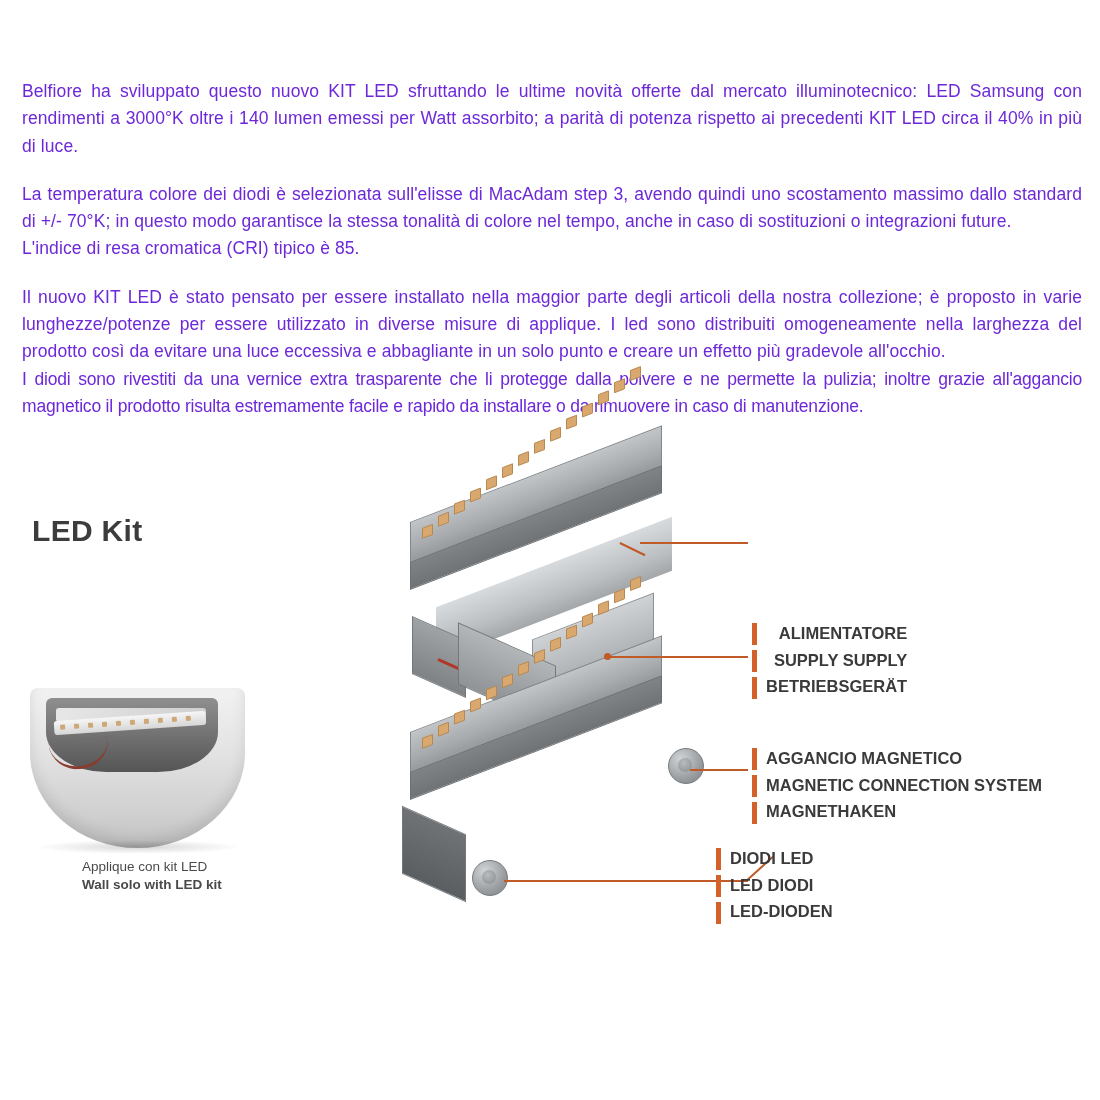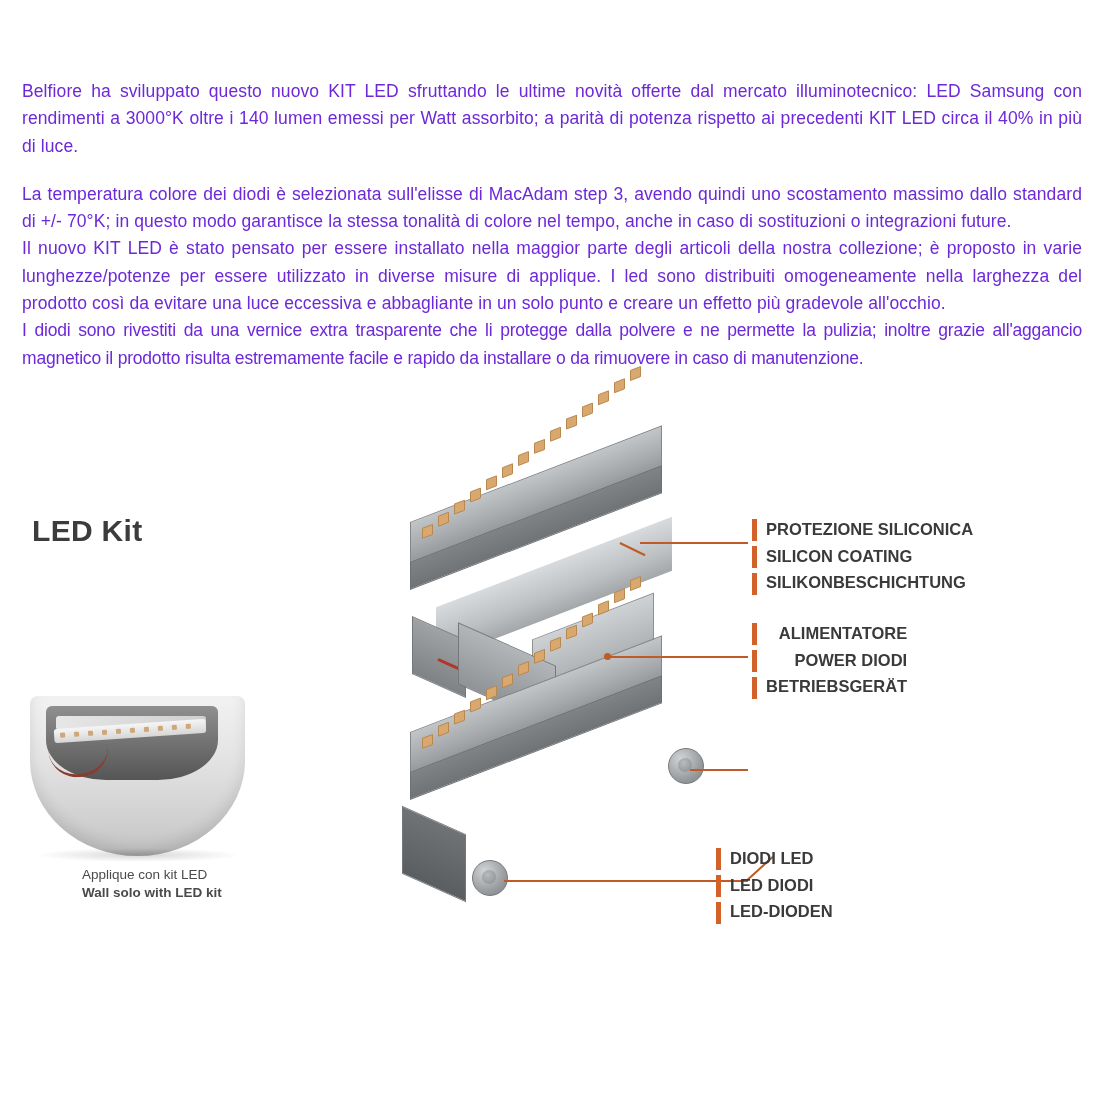--- a/index.html
+++ b/index.html
@@ -59,21 +59,21 @@
     font-size: 30px;
     font-weight: bold;
     color: #3c3c3c;
     letter-spacing: 0.3px;
   }
 
   
   .lamp-photo {
     position: absolute;
     left: 20px;
-    top: 198px;
+    top: 190px;
     width: 250px;
     height: 200px;
   }
   .lamp-body {
     position: absolute;
     left: 10px;
     top: 8px;
     width: 215px;
     height: 160px;
     background: linear-gradient(180deg, #f2f2f2 0%, #e3e3e3 40%, #cfcfcf 80%, #c2c2c2 100%);
@@ -279,20 +279,21 @@
   }
 </style>
 </head>
 <body>
 
 <div class="page">
 
   <div class="copy">
     <p class="para">Belfiore ha sviluppato questo nuovo KIT LED sfruttando le ultime novità offerte dal mercato illuminotecnico: LED Samsung con rendimenti a 3000°K oltre i 140 lumen emessi per Watt assorbito; a parità di potenza rispetto ai precedenti KIT LED circa il 40% in più di luce.</p>
     <p class="para tight">La temperatura colore dei diodi è selezionata sull'elisse di MacAdam step 3, avendo quindi uno scostamento massimo dallo standard di +/- 70°K; in questo modo garantisce la stessa tonalità di colore nel tempo, anche in caso di sostituzioni o integrazioni future.</p>
+    <p class="para">L'indice di resa cromatica (CRI) tipico è 85.</p>
     <p class="para tight">Il nuovo KIT LED è stato pensato per essere installato nella maggior parte degli articoli della nostra collezione; è proposto in varie lunghezze/potenze per essere utilizzato in diverse misure di applique. I led sono distribuiti omogeneamente nella larghezza del prodotto così da evitare una luce eccessiva e abbagliante in un solo punto e creare un effetto più gradevole all'occhio.</p>
     <p class="para compact">I diodi sono rivestiti da una vernice extra trasparente che li protegge dalla polvere e ne permette la pulizia; inoltre grazie all'aggancio magnetico il prodotto risulta estremamente facile e rapido da installare o da rimuovere in caso di manutenzione.</p>
   </div>
 
   <div class="figure">
 
     <div class="led-kit-title">LED Kit</div>
 
     <div class="lamp-photo">
       <div class="lamp-body"></div>
@@ -378,38 +379,38 @@
     <div class="leader" style="left:640px; top:52px; width:108px;"></div>
     <div class="leader diag" style="left:620px; top:52px; width:28px; transform:rotate(26deg);"></div>
 
     <div class="leader" style="left:608px; top:166px; width:140px;"></div>
     <div class="dot" style="left:604px; top:163px;"></div>
 
     <div class="leader" style="left:690px; top:279px; width:58px;"></div>
     <div class="leader" style="left:504px; top:390px; width:244px;"></div>
     <div class="leader diag" style="left:746px; top:390px; width:36px; transform:rotate(-42deg);"></div>
 
-    <div class="callout" style="left:752px; top:26px;">
-      <div class="tick" style="top:3px; height:22px;"></div>
-      <div>PROTEZIONE SILICONICA</div>
-      <div class="tick" style="top:30px; height:22px;"></div>
-      <div>SILICON COATING</div>
-      <div class="tick" style="top:57px; height:22px;"></div>
-      <div>SILIKONBESCHICHTUNG</div>
-    </div>
 
     <div class="callout" style="left:752px; top:130px;text-align:right;">
       <div class="tick" style="top:3px; height:22px;"></div>
       <div>ALIMENTATORE</div>
       <div class="tick" style="top:30px; height:22px;"></div>
-      <div>POWER DIODI</div>
+      <div>SUPPLY SUPPLY</div>
       <div class="tick" style="top:57px; height:22px;"></div>
       <div>BETRIEBSGERÄT</div>
     </div>
 
+    <div class="callout" style="left:752px; top:255px;">
+      <div class="tick" style="top:3px; height:22px;"></div>
+      <div>AGGANCIO MAGNETICO</div>
+      <div class="tick" style="top:30px; height:22px;"></div>
+      <div>MAGNETIC CONNECTION SYSTEM</div>
+      <div class="tick" style="top:57px; height:22px;"></div>
+      <div>MAGNETHAKEN</div>
+    </div>
 
     <div class="callout" style="left:716px; top:355px;">
       <div class="tick" style="top:3px; height:22px;"></div>
       <div>DIODI LED</div>
       <div class="tick" style="top:30px; height:22px;"></div>
       <div>LED DIODI</div>
       <div class="tick" style="top:57px; height:22px;"></div>
       <div>LED-DIODEN</div>
     </div>
 

